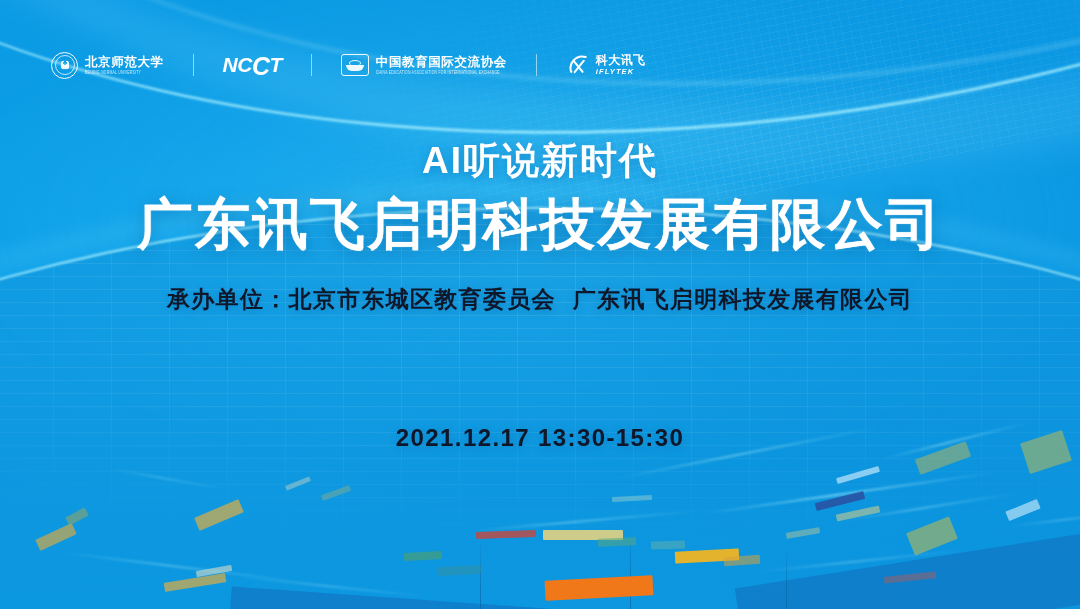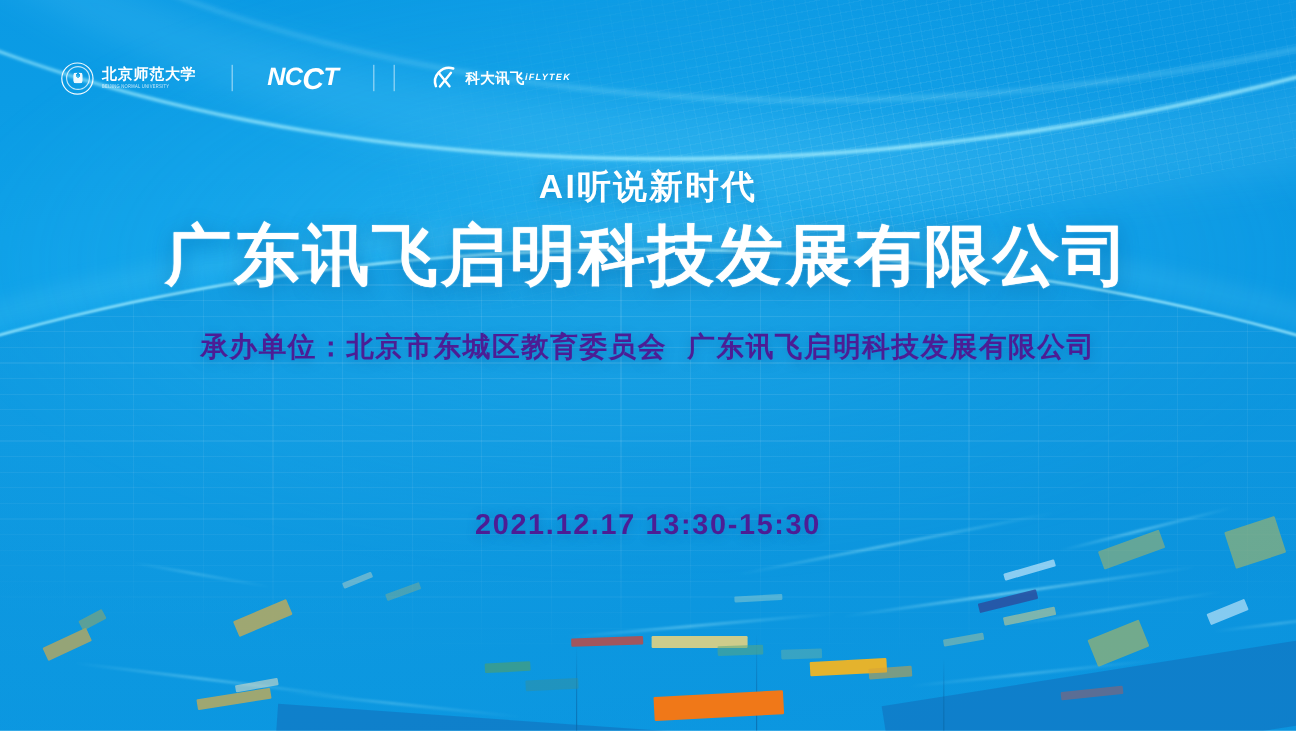--- a/index.html
+++ b/index.html
@@ -301,21 +301,21 @@
     border-bottom-color: transparent;
   }
 
   .flytek-mark {
     width: 23px;
     height: 23px;
     flex: 0 0 auto;
   }
   .flytek-text {
     display: flex;
-    flex-direction: row;
+    flex-direction: column;
     line-height: 1;
   }
   .flytek-cn {
     font-size: 12px;
     font-weight: 700;
     color: #fff;
     letter-spacing: .4px;
     white-space: nowrap;
   }
   .flytek-en {
@@ -339,21 +339,21 @@
   }
 
   
   .hero {
     position: absolute;
     left: 0; right: 0;
     top: 140px;
     text-align: center;
   }
   .hero-kicker {
-    font-size: 28px;
+    font-size: 37px;
     font-weight: 700;
     color: #ffffff;
     letter-spacing: 2px;
     line-height: 1.15;
     text-shadow: 0 2px 10px rgba(4,85,145,.35);
   }
   .hero-title {
     margin-top: 9px;
     font-size: 55px;
     font-weight: 800;
@@ -361,37 +361,37 @@
     letter-spacing: 2.5px;
     line-height: 1.18;
     text-shadow:
       0 0 1px rgba(255,255,255,.9),
       0 3px 16px rgba(3,80,140,.40);
   }
   .hero-host {
     margin-top: 28px;
     font-size: 23px;
     font-weight: 700;
-    color: #4c1d95;
+    color: #0f172a;
     letter-spacing: 1.3px;
     text-shadow: 0 2px 9px rgba(4,85,145,.35);
   }
   .hero-host .gap {
     display: inline-block;
     width: 17px;
   }
 
   .hero-time {
     position: absolute;
     left: 0; right: 0;
     top: 424px;
     text-align: center;
     font-size: 24px;
     font-weight: 700;
-    color: #4c1d95;
+    color: #0f172a;
     letter-spacing: 1.4px;
     text-shadow: 0 2px 9px rgba(4,85,145,.32);
   }
 </style>
 </head>
 <body>
 
 <div id="poster">
 
   <div class="bg-base"></div>
@@ -477,20 +477,27 @@
         <div class="logo-cell">
           <span class="ncct">
               <span>NC</span>
               <span class="big-c">C</span>
               <span>T</span>
             </span>
         </div>
 
         <span class="logo-sep"></span>
 
+        <div class="logo-cell">
+          <span class="ceaie-mark"></span>
+          <span class="logo-text">
+            <span class="logo-cn">中国教育国际交流协会</span>
+            <span class="logo-en">CHINA EDUCATION ASSOCIATION FOR INTERNATIONAL EXCHANGE</span>
+          </span>
+        </div>
 
         <span class="logo-sep"></span>
 
         <div class="logo-cell">
           <svg class="flytek-mark" viewBox="0 0 24 24">
             <path d="M20.6 3.2c-4.6-1.3-9.6.1-12.8 3.6C4.8 10 3.9 14.6 5.5 18.6" fill="none" stroke="#ffffff" stroke-width="2.1" stroke-linecap="round"></path>
             <path d="M8.2 7.4l9.1 11.2" stroke="#ffffff" stroke-width="2.1" stroke-linecap="round"></path>
             <path d="M18.6 7.0L9.0 18.9" stroke="#ffffff" stroke-width="2.1" stroke-linecap="round"></path>
           </svg>
           <span class="flytek-text">

